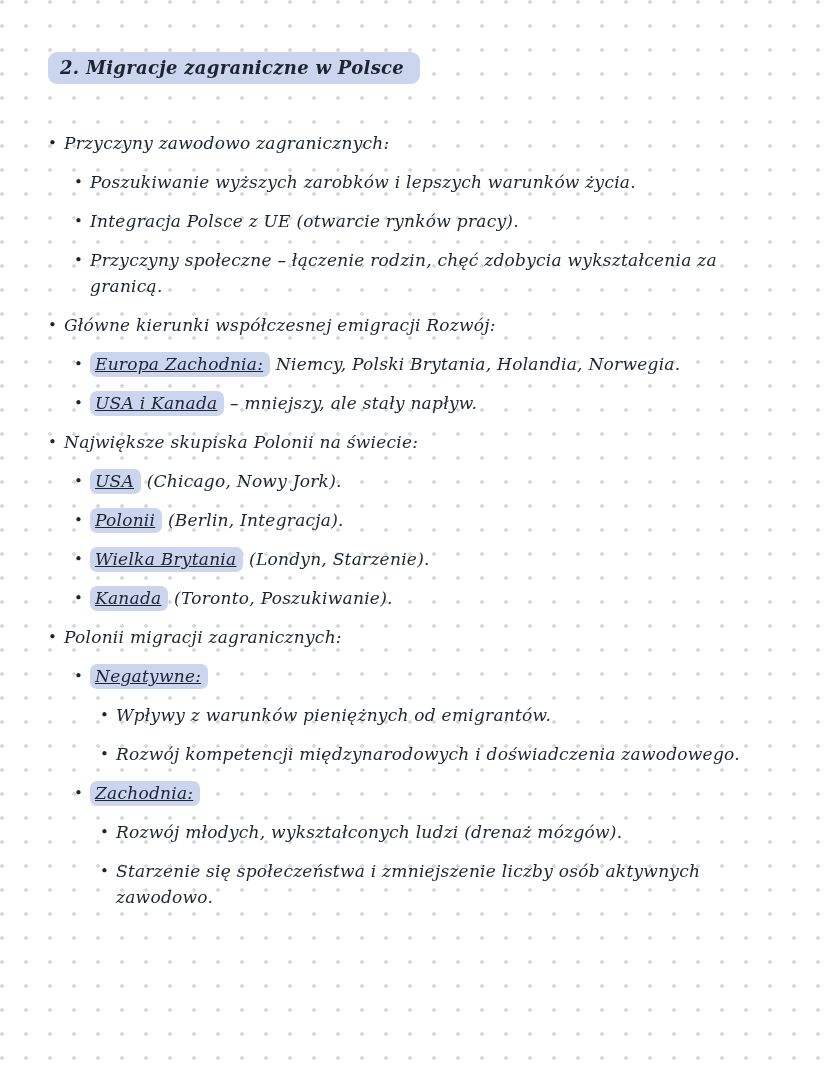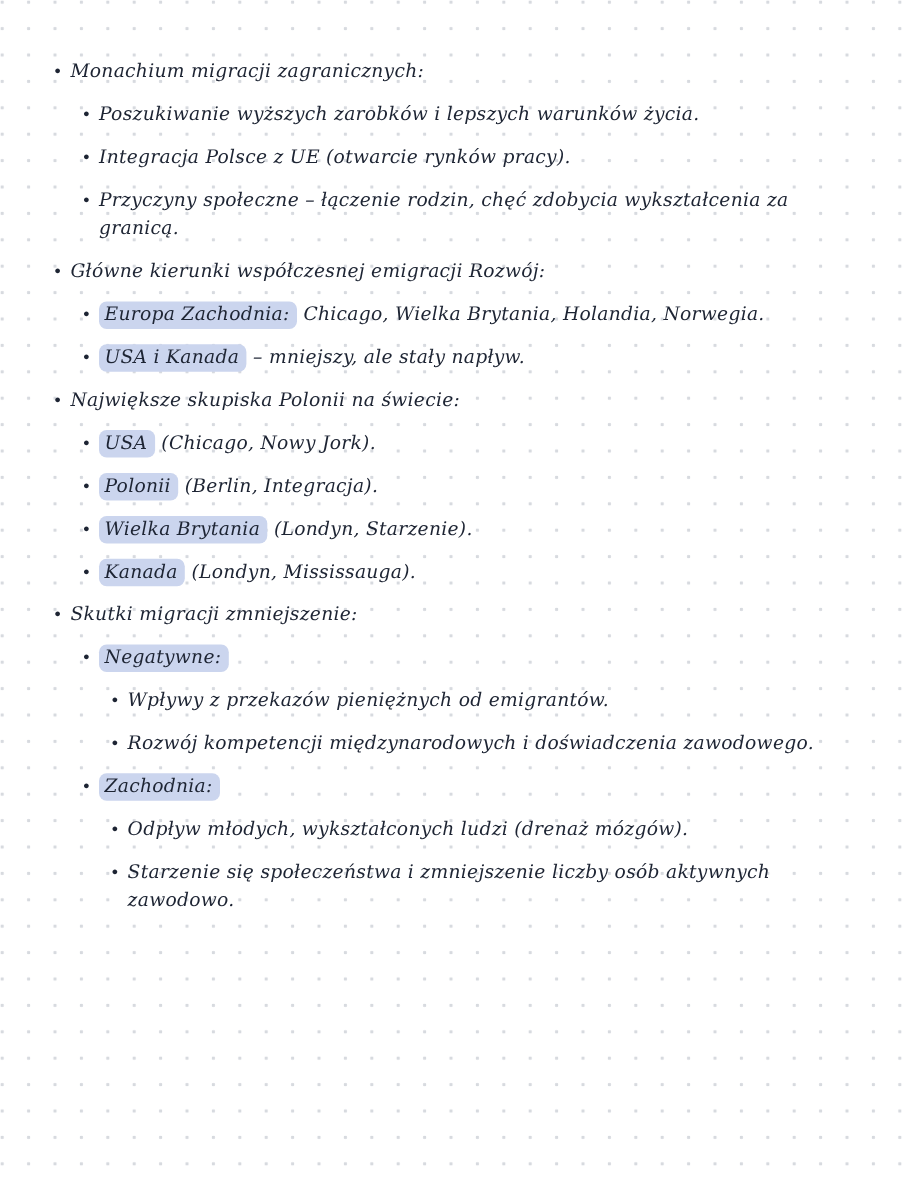--- a/index.html
+++ b/index.html
@@ -59,51 +59,55 @@
     font-size: 15px;
     line-height: 26px;
   }
   .line-text { flex: 1 1 auto; }
   .seg { white-space: pre-wrap; }
   .seg.hl {
     background: var(--hl);
     border-radius: 7px;
     padding: 2px 7px 3px 5px;
     box-decoration-break: clone;
+    text-decoration: underline;
     -webkit-box-decoration-break: clone;
   }
 </style>
 </head>
 <body>
 
 <div class="page">
+  <div class="title-wrap">
+    <span class="title">2. Migracje zagraniczne w Polsce</span>
+  </div>
   <div class="note-list">
       <div class="note-line level-1">
         <span class="bullet">•</span>
-        <span class="line-text"><span class="seg">Monachium migracji zagranicznych:</span></span>
+        <span class="line-text"><span class="seg">Przyczyny zawodowo zagranicznych:</span></span>
       </div>
       <div class="note-line level-2">
         <span class="bullet">•</span>
         <span class="line-text"><span class="seg">Poszukiwanie wyższych zarobków i lepszych warunków życia.</span></span>
       </div>
       <div class="note-line level-2">
         <span class="bullet">•</span>
         <span class="line-text"><span class="seg">Integracja Polsce z UE (otwarcie rynków pracy).</span></span>
       </div>
       <div class="note-line level-2">
         <span class="bullet">•</span>
         <span class="line-text"><span class="seg">Przyczyny społeczne – łączenie rodzin, chęć zdobycia wykształcenia za granicą.</span></span>
       </div>
       <div class="note-line level-1">
         <span class="bullet">•</span>
         <span class="line-text"><span class="seg">Główne kierunki współczesnej emigracji Rozwój:</span></span>
       </div>
       <div class="note-line level-2">
         <span class="bullet">•</span>
-        <span class="line-text"><span class="seg hl">Europa Zachodnia:</span><span class="seg"> Chicago, Wielka Brytania, Holandia, Norwegia.</span></span>
+        <span class="line-text"><span class="seg hl">Europa Zachodnia:</span><span class="seg"> Niemcy, Polski Brytania, Holandia, Norwegia.</span></span>
       </div>
       <div class="note-line level-2">
         <span class="bullet">•</span>
         <span class="line-text"><span class="seg hl">USA i Kanada</span><span class="seg"> – mniejszy, ale stały napływ.</span></span>
       </div>
       <div class="note-line level-1">
         <span class="bullet">•</span>
         <span class="line-text"><span class="seg">Największe skupiska Polonii na świecie:</span></span>
       </div>
       <div class="note-line level-2">
@@ -113,44 +117,44 @@
       <div class="note-line level-2">
         <span class="bullet">•</span>
         <span class="line-text"><span class="seg hl">Polonii</span><span class="seg"> (Berlin, Integracja).</span></span>
       </div>
       <div class="note-line level-2">
         <span class="bullet">•</span>
         <span class="line-text"><span class="seg hl">Wielka Brytania</span><span class="seg"> (Londyn, Starzenie).</span></span>
       </div>
       <div class="note-line level-2">
         <span class="bullet">•</span>
-        <span class="line-text"><span class="seg hl">Kanada</span><span class="seg"> (Londyn, Mississauga).</span></span>
+        <span class="line-text"><span class="seg hl">Kanada</span><span class="seg"> (Toronto, Poszukiwanie).</span></span>
       </div>
       <div class="note-line level-1">
         <span class="bullet">•</span>
-        <span class="line-text"><span class="seg">Skutki migracji zmniejszenie:</span></span>
+        <span class="line-text"><span class="seg">Polonii migracji zagranicznych:</span></span>
       </div>
       <div class="note-line level-2">
         <span class="bullet">•</span>
         <span class="line-text"><span class="seg hl">Negatywne:</span></span>
       </div>
       <div class="note-line level-3">
         <span class="bullet">•</span>
-        <span class="line-text"><span class="seg">Wpływy z przekazów pieniężnych od emigrantów.</span></span>
+        <span class="line-text"><span class="seg">Wpływy z warunków pieniężnych od emigrantów.</span></span>
       </div>
       <div class="note-line level-3">
         <span class="bullet">•</span>
         <span class="line-text"><span class="seg">Rozwój kompetencji międzynarodowych i doświadczenia zawodowego.</span></span>
       </div>
       <div class="note-line level-2">
         <span class="bullet">•</span>
         <span class="line-text"><span class="seg hl">Zachodnia:</span></span>
       </div>
       <div class="note-line level-3">
         <span class="bullet">•</span>
-        <span class="line-text"><span class="seg">Odpływ młodych, wykształconych ludzi (drenaż mózgów).</span></span>
+        <span class="line-text"><span class="seg">Rozwój młodych, wykształconych ludzi (drenaż mózgów).</span></span>
       </div>
       <div class="note-line level-3">
         <span class="bullet">•</span>
         <span class="line-text"><span class="seg">Starzenie się społeczeństwa i zmniejszenie liczby osób aktywnych zawodowo.</span></span>
       </div>
     </div>
 </div>
 
 </body></html>

